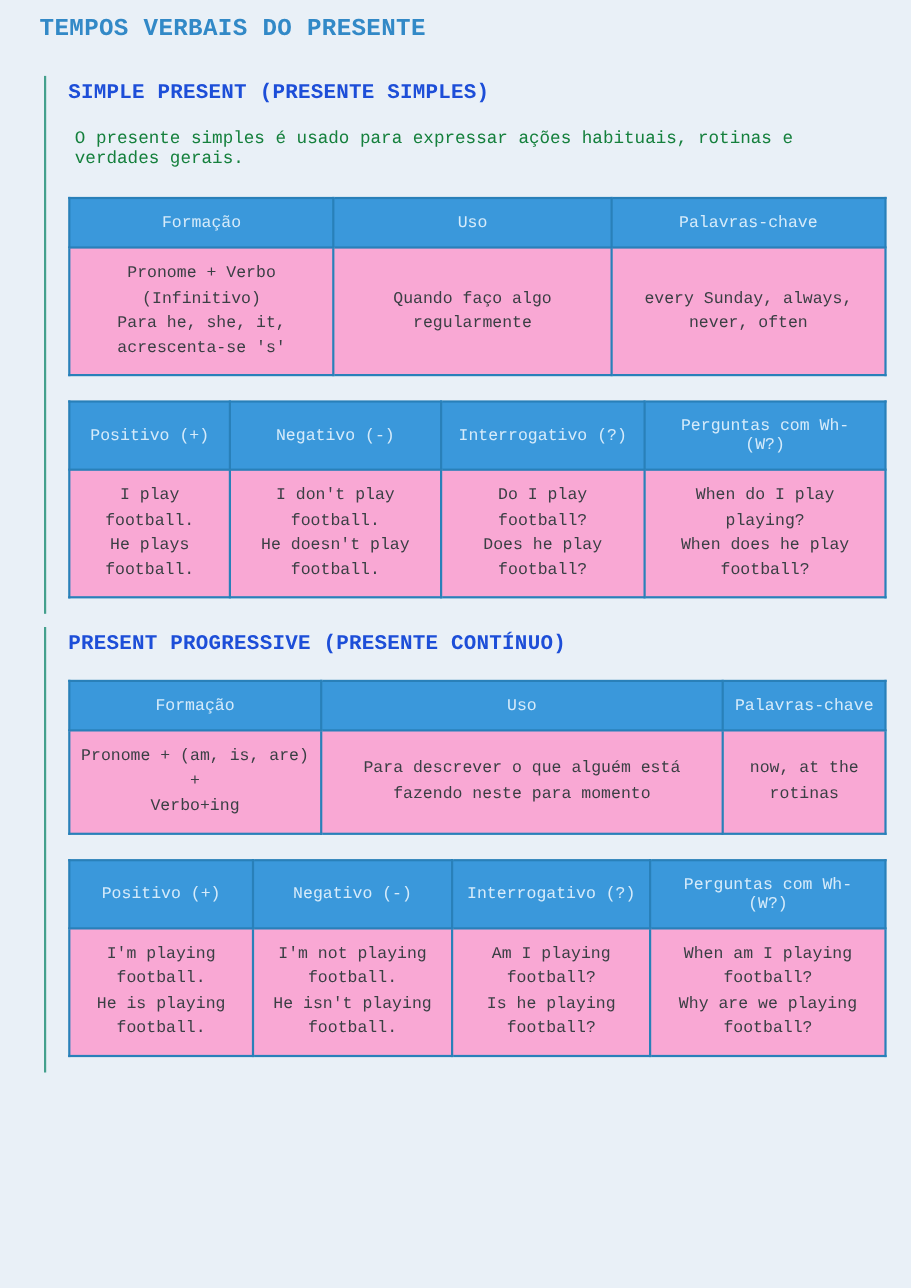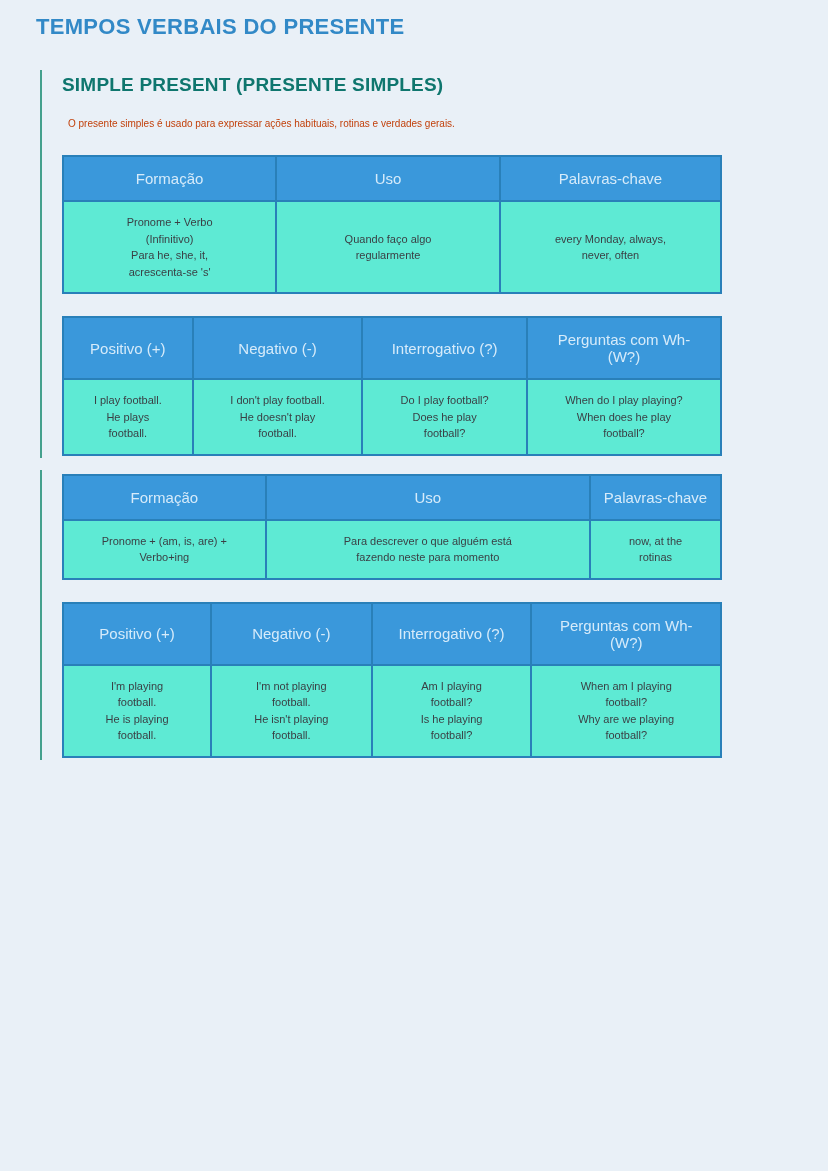--- a/index.html
+++ b/index.html
@@ -7,67 +7,68 @@
     background:#e9f0f7;
     font-family:"Liberation Sans", sans-serif;
     -webkit-font-smoothing:antialiased;
   }
   .doc {
     width:828px;
     height:1171px;
     box-sizing:border-box;
     padding:14px 40px 0 36px;
     overflow:hidden;
+    font-family:Liberation Mono, monospace;
   }
   .page-title {
     color:#3289c7;
     font-size:22px;
     font-weight:600;
     letter-spacing:0.3px;
     margin:0 0 30px 0;
   }
   .section {
     border-left:2px solid #44a08d;
     padding:4px 0 2px 20px;
     margin:0 0 12px 4px;
   }
   .section-heading {
-    color:#0f766e;
+    color:#1d4ed8;
     font-size:19px;
     font-weight:600;
     letter-spacing:0.2px;
     margin:0 0 22px 0;
   }
   .section-desc {
-    color:#c2410c;
-    font-size:10px;
+    color:#15803d;
+    font-size:16px;
     margin:0 0 26px 6px;
   }
   table.grid {
     border-collapse:collapse;
-    width:660px;
+    width:744px;
     table-layout:fixed;
     margin:0 0 22px 0;
   }
-  table.grid:last-child { margin-bottom:0; }
+  table.grid:last-child { margin-bottom:12px; }
   table.grid th {
     background:#3a98db;
     color:#d6ebfa;
     font-weight:400;
     font-size:15px;
     padding:13px 8px;
     border:2px solid #2980b9;
     text-align:center;
     vertical-align:middle;
     white-space:pre-line;
   }
   table.grid td {
-    background:#5eead4;
+    background:#f9a8d4;
     color:#3a3f44;
-    font-size:11px;
+    font-size:15px;
     line-height:1.5;
     padding:12px 8px;
     border:2px solid #2980b9;
     text-align:center;
     vertical-align:middle;
     white-space:pre-line;
   }
 </style>
 </head>
 <body>
@@ -94,21 +95,21 @@
         </tr>
       </thead>
       <tbody>
         <tr>
           <td>Pronome + Verbo
 (Infinitivo)
 Para he, she, it,
 acrescenta-se 's'</td>
           <td>Quando faço algo
 regularmente</td>
-          <td>every Monday, always,
+          <td>every Sunday, always,
 never, often</td>
         </tr>
       </tbody>
     </table>
 
     <table class="grid">
       <colgroup>
         <col style="width:19.7%">
           <col style="width:25.8%">
           <col style="width:25%">
@@ -136,20 +137,21 @@
 football?</td>
           <td>When do I play playing?
 When does he play
 football?</td>
         </tr>
       </tbody>
     </table>
   </div>
 
   <div class="section">
+    <h2 class="section-heading">PRESENT PROGRESSIVE (PRESENTE CONTÍNUO)</h2>
 
     <table class="grid">
       <colgroup>
         <col style="width:30.8%">
           <col style="width:49.3%">
           <col style="width:19.9%">
       </colgroup>
       <thead>
         <tr>
           <th>Formação</th>

